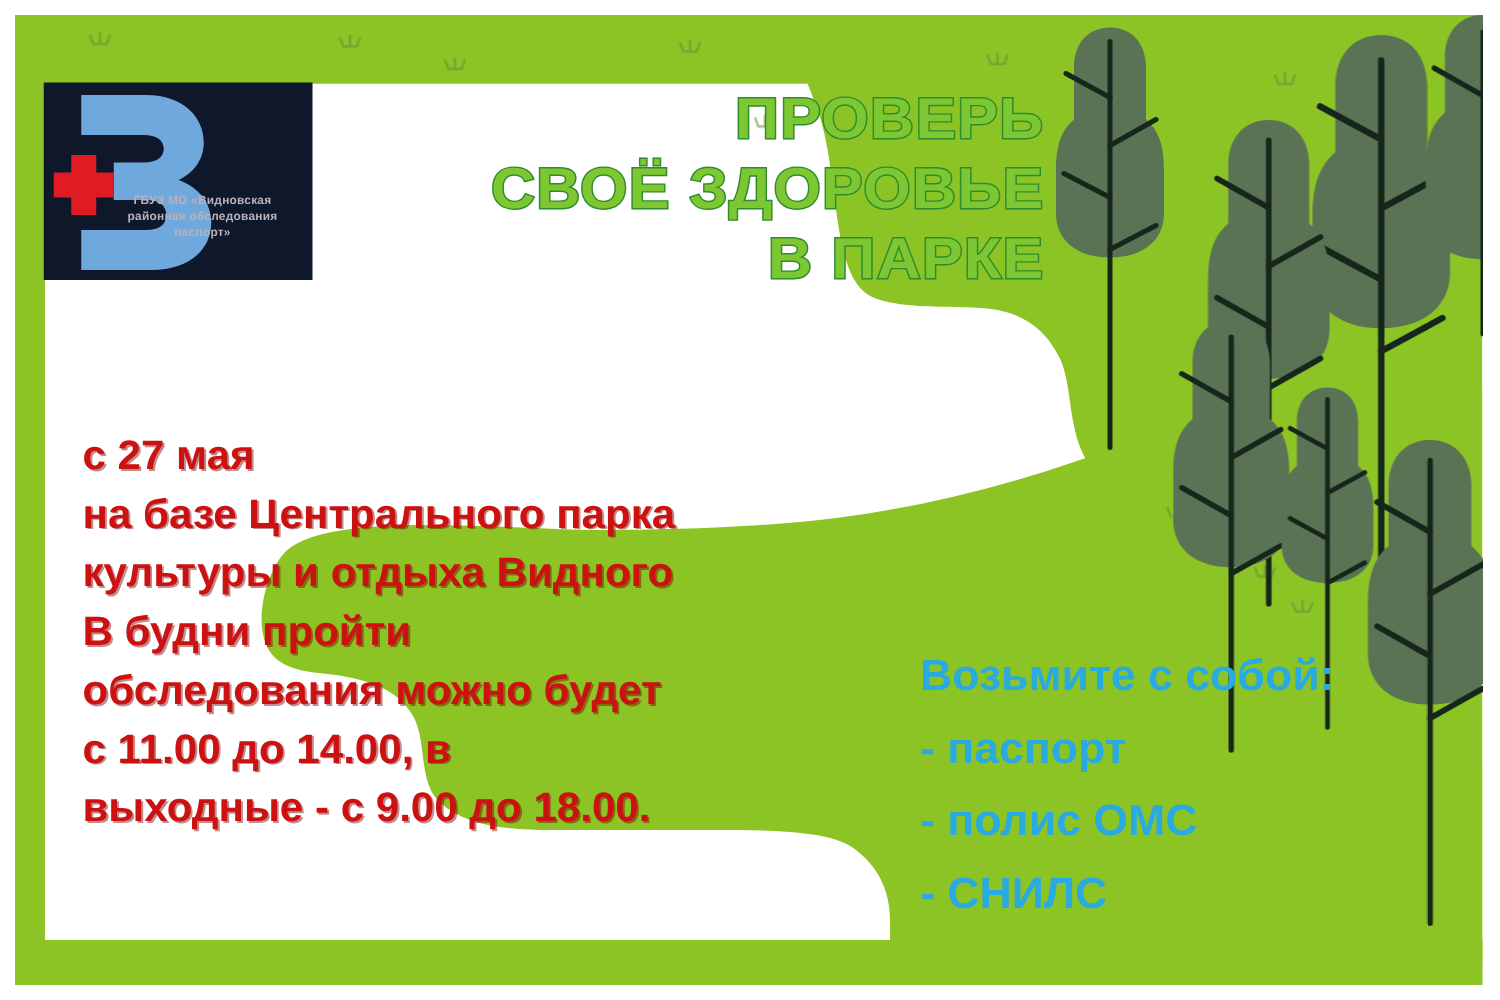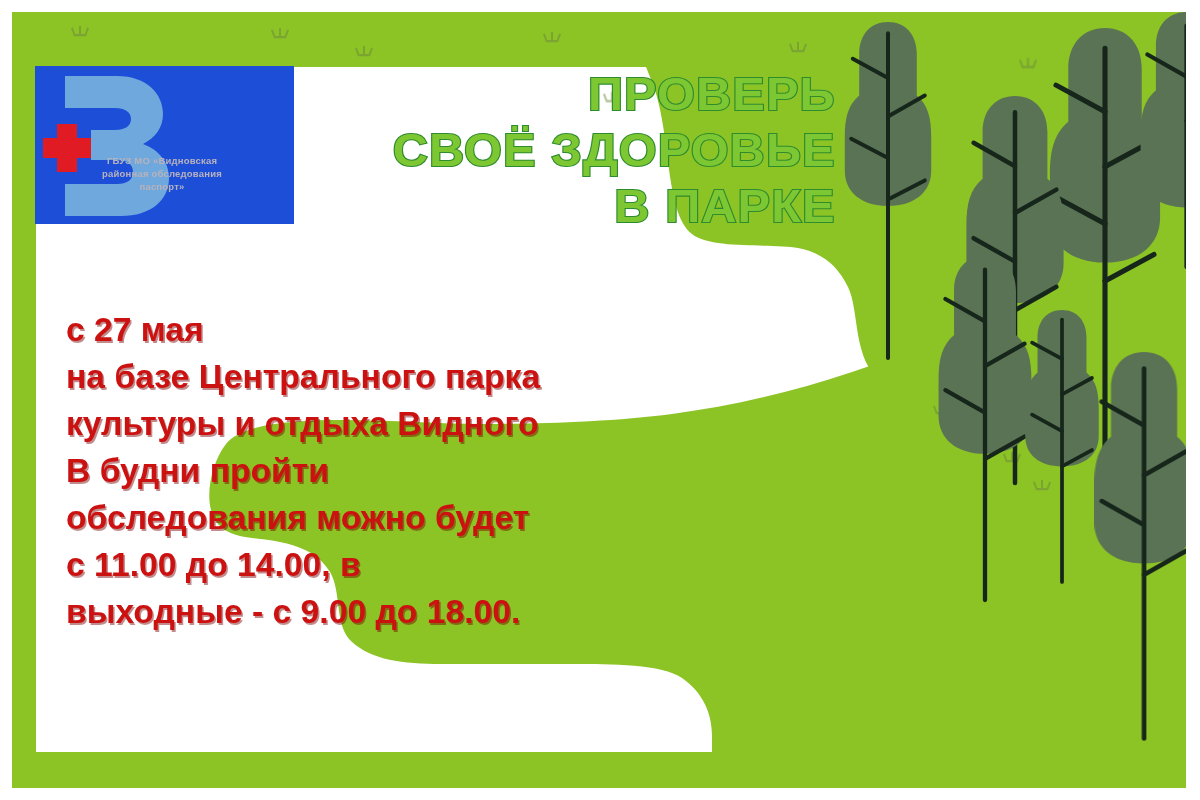--- a/index.html
+++ b/index.html
@@ -10,42 +10,42 @@
   
   .frame-border{position:absolute;background:#8CC426;}
   #frame-left  {left:12px; top:12px;  width:24px;  height:776px;}
   #frame-bottom{left:12px; top:752px; width:1174px;height:36px;}
 
   
   #scenery{position:absolute;left:12px;top:12px;width:1174px;height:760px;overflow:hidden;}
   #scenery svg{position:absolute;left:0;top:0;}
 
   
-  #logo-card{position:absolute;left:35px;top:66px;width:215px;height:158px;background:#1d4ed8;padding-left:44px;}
+  #logo-card{position:absolute;left:35px;top:66px;width:215px;height:158px;background:#0f172a;}
   #logo-svg{position:absolute;left:0;top:0;}
   #logo-caption{position:absolute;left:42px;top:88px;width:170px;text-align:center;
     font-size:9.5px;font-weight:bold;line-height:13px;color:#b9b2bb;letter-spacing:.2px;}
 
   
   #headline{position:absolute;left:300px;top:66px;width:520px;text-align:right;}
   #headline .hl{
     display:block;
     font-family:"Liberation Sans",sans-serif;
     font-weight:bold;
     font-size:46px;
     line-height:56px;
     letter-spacing:1px;
     color:#7DC832;
     -webkit-text-stroke:2.2px #2E8B2E;
     paint-order:stroke fill;
     transform:scaleX(1.06);
   }
 
   
-  #red-block{position:absolute;left:66px;top:306px;width:610px;}
+  #red-block{position:absolute;left:66px;top:340px;width:610px;}
   #red-block .rline{
     display:block;
     font-family:"Liberation Sans",sans-serif;
     font-weight:bold;
     font-size:33px;
     line-height:47px;
     color:#CC1111;
     white-space:nowrap;
     text-shadow:1.5px 1.5px 0 rgba(120,0,0,.45);
     transform:scaleX(1.02);
@@ -273,14 +273,20 @@
   <div id="red-block">
     <span class="rline">с 27 мая</span>
     <span class="rline">на базе Центрального парка</span>
     <span class="rline">культуры и отдыха Видного</span>
     <span class="rline">В будни пройти</span>
     <span class="rline">обследования можно будет</span>
     <span class="rline">с 11.00 до 14.00, в</span>
     <span class="rline">выходные - с 9.00 до 18.00.</span>
   </div>
 
+  <div id="blue-block">
+    <span class="bheading">Возьмите с собой:</span>
+    <span class="bitem">- паспорт</span>
+    <span class="bitem">- полис ОМС</span>
+    <span class="bitem">- СНИЛС</span>
+  </div>
 
 </div>
 
 </body></html>

